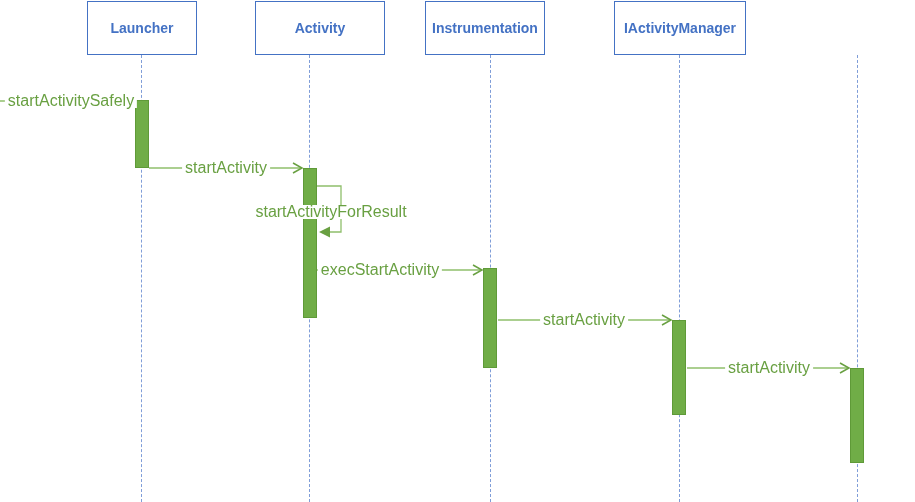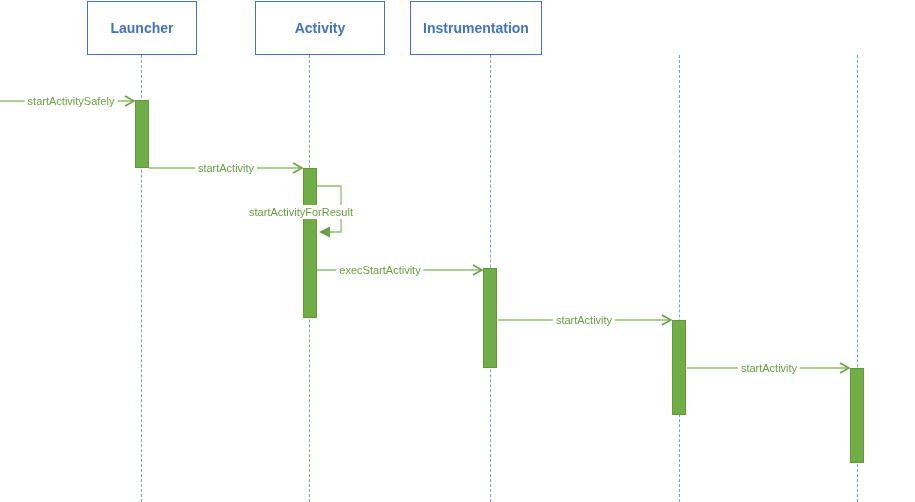--- a/index.html
+++ b/index.html
@@ -58,21 +58,21 @@
     z-index: 3;
   }
   .msg-line { stroke: var(--message_line); stroke-width: 1.3; fill: none; }
   .msg-head-open { stroke: var(--message_text); stroke-width: 1.5; fill: none; }
   .msg-head-filled { fill: var(--message_text); stroke: none; }
   .msg-label {
     position: absolute;
     transform: translate(-50%, -50%);
     background: var(--bg);
     color: var(--message_text);
-    font-size: 11px;
+    font-size: 16px;
     line-height: 14px;
     padding: 0 3px;
     white-space: nowrap;
     z-index: 4;
   }
 </style>
 </head>
 <body>
 
 <div class="canvas">
@@ -82,22 +82,25 @@
   <div class="lifeline" style="left:490px"></div>
   <div class="lifeline" style="left:679px"></div>
   <div class="lifeline" style="left:857px"></div>
 
   <div class="actor" style="left:87px;width:110px">
     <span>Launcher</span>
   </div>
   <div class="actor" style="left:255px;width:130px">
     <span>Activity</span>
   </div>
-  <div class="actor" style="left:410px;width:132px">
+  <div class="actor" style="left:425px;width:120px">
     <span>Instrumentation</span>
+  </div>
+  <div class="actor" style="left:614px;width:132px">
+    <span>IActivityManager</span>
   </div>
 
   <div class="activation" style="left:135px;top:100px;height:68px"></div>
   <div class="activation" style="left:303px;top:168px;height:150px"></div>
   <div class="activation" style="left:483px;top:268px;height:100px"></div>
   <div class="activation" style="left:672px;top:320px;height:95px"></div>
   <div class="activation" style="left:850px;top:368px;height:95px"></div>
 
   <svg class="arrow-layer" width="915" height="502">
     <g>
@@ -121,18 +124,18 @@
       <polyline class="msg-head-open" points="662,315 671,320 662,325"></polyline>
     </g>
     <g>
       <line class="msg-line" x1="687" y1="368" x2="848" y2="368"></line>
       <polyline class="msg-head-open" points="840,363 849,368 840,373"></polyline>
     </g>
   </svg>
 
   <span class="msg-label" style="left:71px;top:101px">startActivitySafely</span>
   <span class="msg-label" style="left:226px;top:168px">startActivity</span>
-  <span class="msg-label" style="left:301px;top:212px">startActivityForResult</span>
+  <span class="msg-label" style="left:331px;top:212px">startActivityForResult</span>
   <span class="msg-label" style="left:380px;top:270px">execStartActivity</span>
   <span class="msg-label" style="left:584px;top:320px">startActivity</span>
   <span class="msg-label" style="left:769px;top:368px">startActivity</span>
 
 </div>
 
 </body></html>

